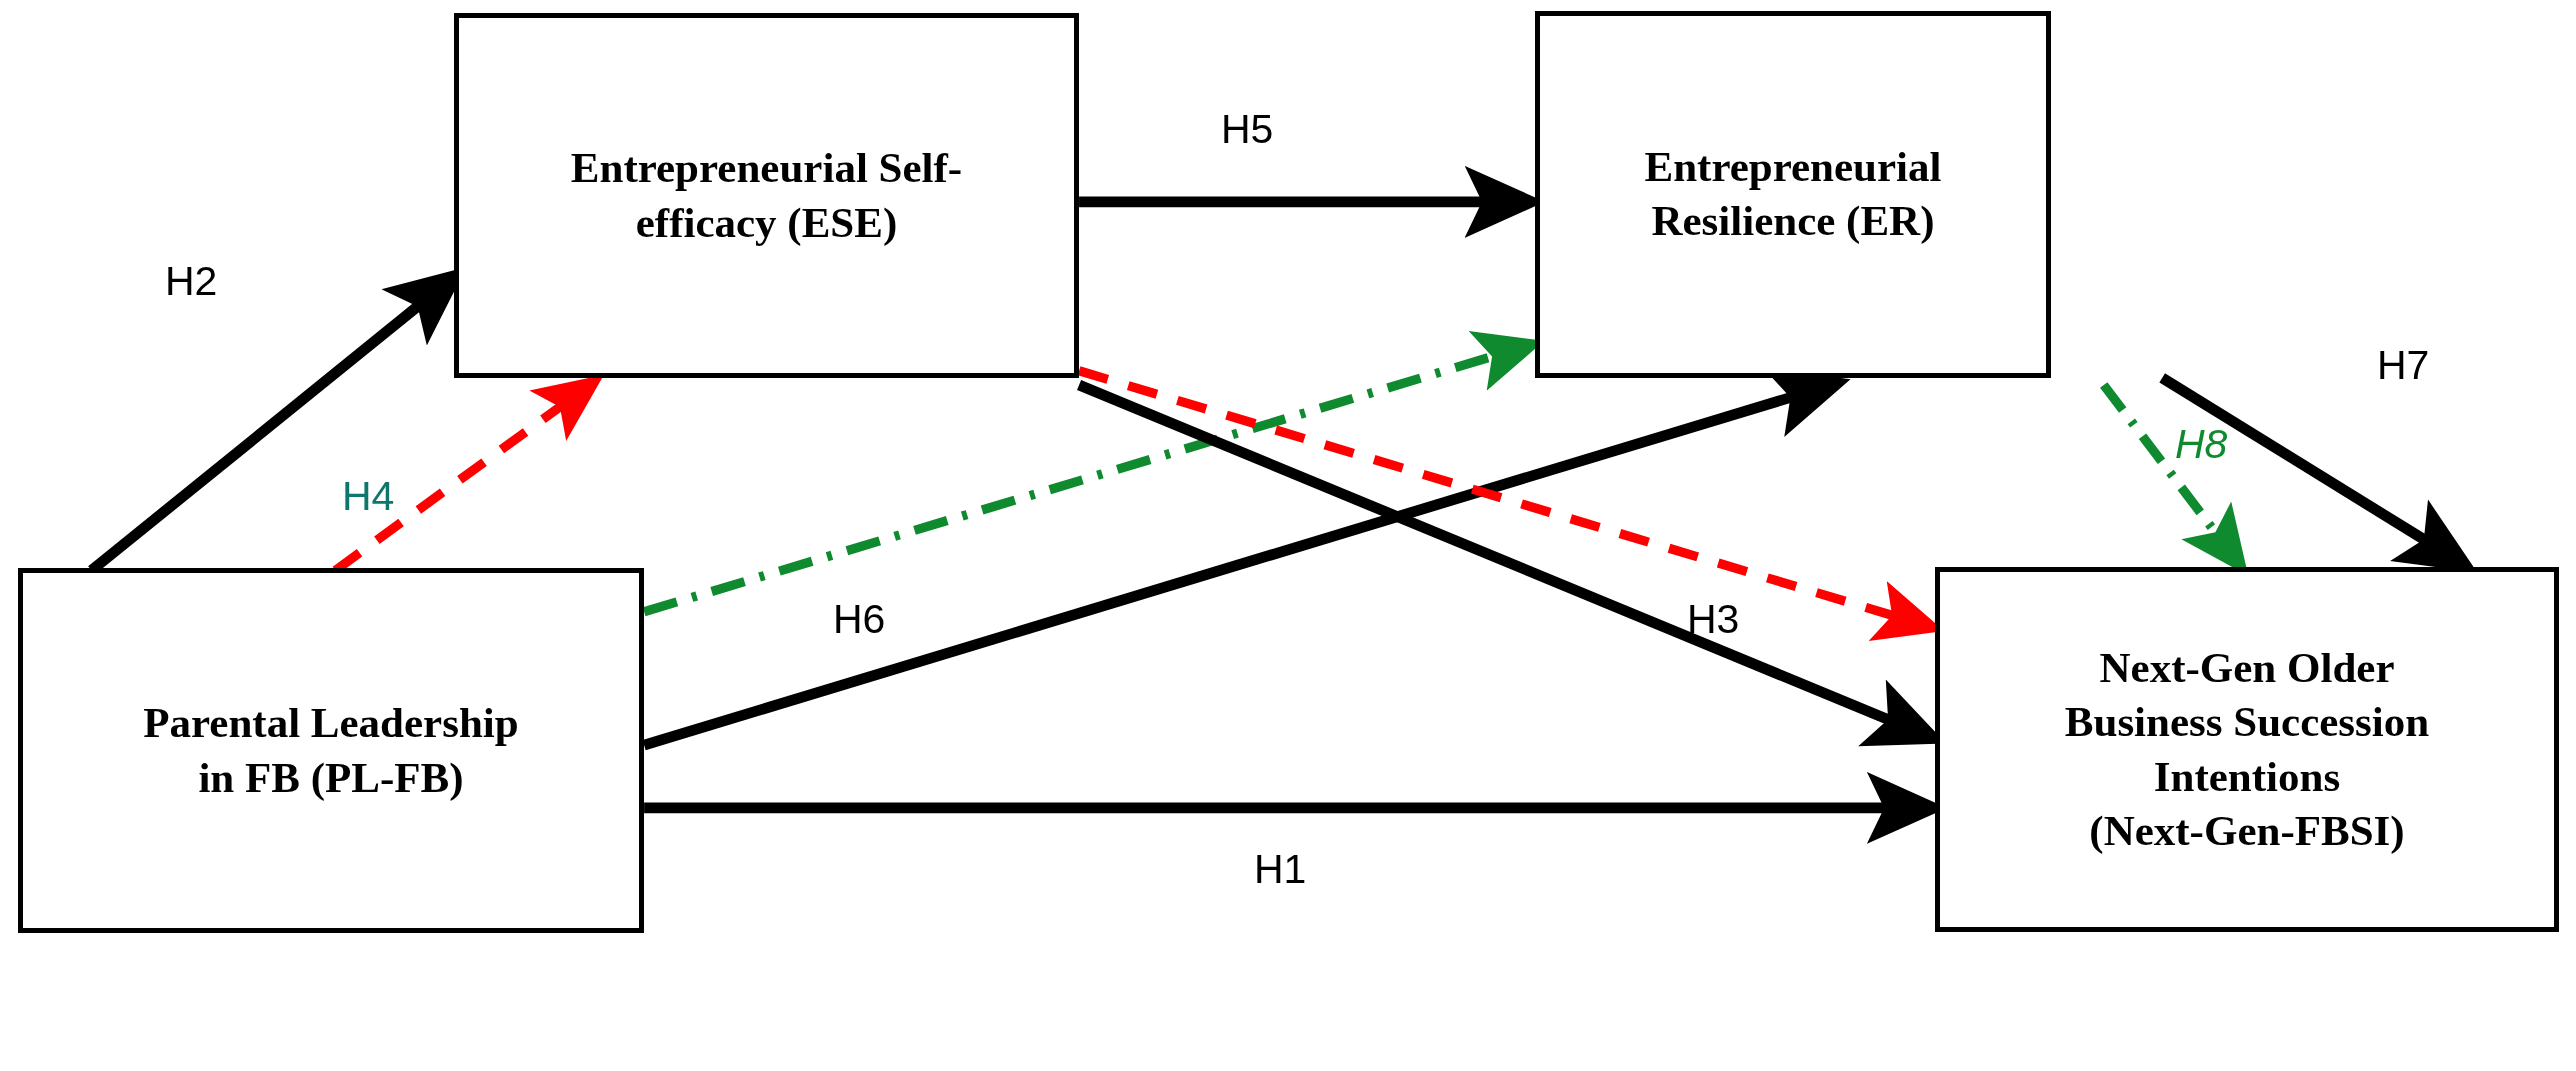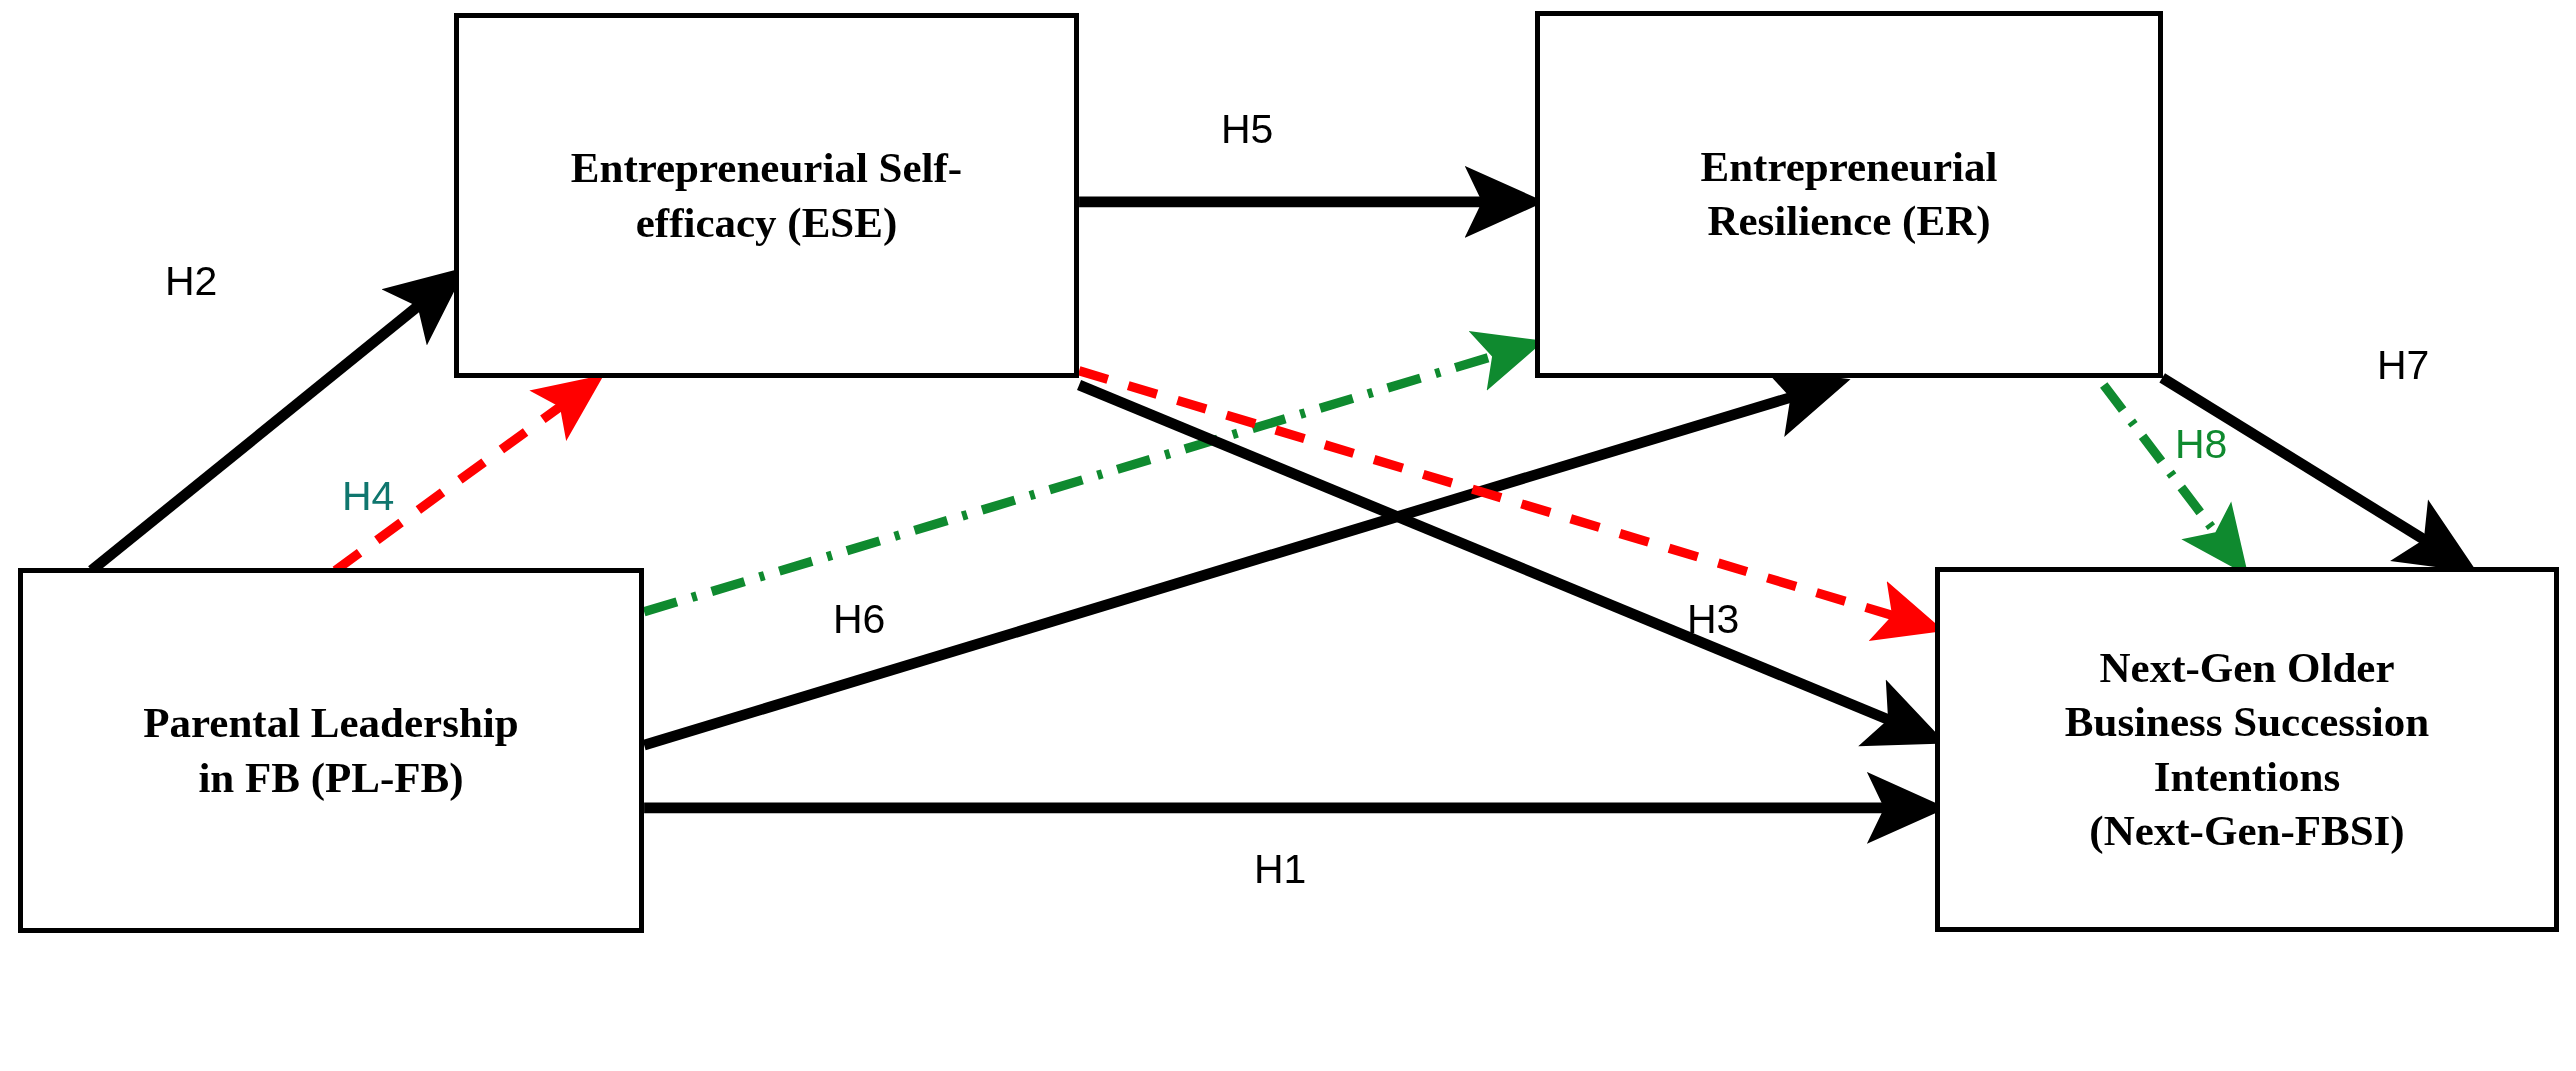--- a/index.html
+++ b/index.html
@@ -45,21 +45,21 @@
   }
   #node-ese {
     left: 454px;
     top: 13px;
     width: 625px;
     height: 365px;
   }
   #node-er {
     left: 1535px;
     top: 10.7px;
-    width: 628px;
+    width: 516px;
     height: 367px;
   }
   #node-plfb {
     left: 18px;
     top: 568px;
     width: 626px;
     height: 365px;
   }
   #node-nextgen {
     left: 1935px;
@@ -164,17 +164,17 @@
   <div class="path-label" style="left:1687px; top:596px;">H3</div>
 
   <div class="path-label red" style="left:342px; top:441px;">H4</div>
 
   <div class="path-label" style="left:1221px; top:106px;">H5</div>
 
   <div class="path-label" style="left:833px; top:596px;">H6</div>
 
   <div class="path-label" style="left:2377px; top:342px;">H7</div>
 
-  <div class="path-label green" style="left:2175px; top:421px;">H8</div>
+  <div class="path-label green" style="left:2175px; top:421px;font-style:italic;">H8</div>
 
 
 </div>
 
 
 </body></html>

